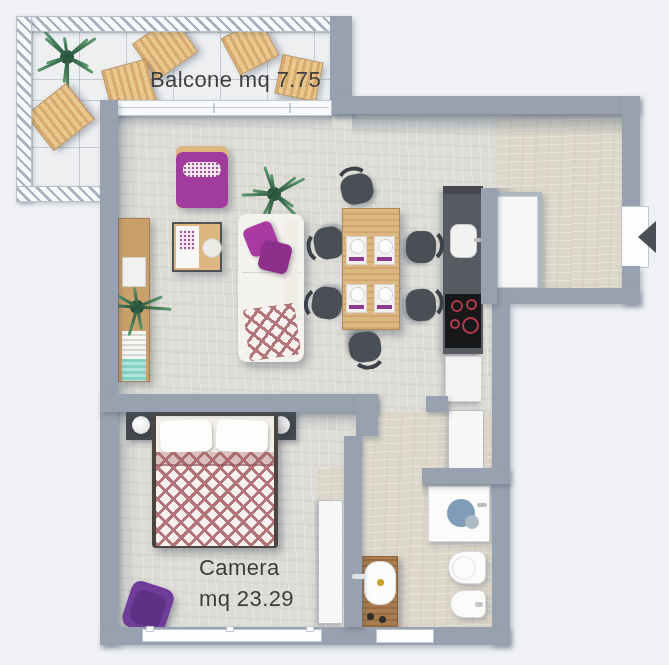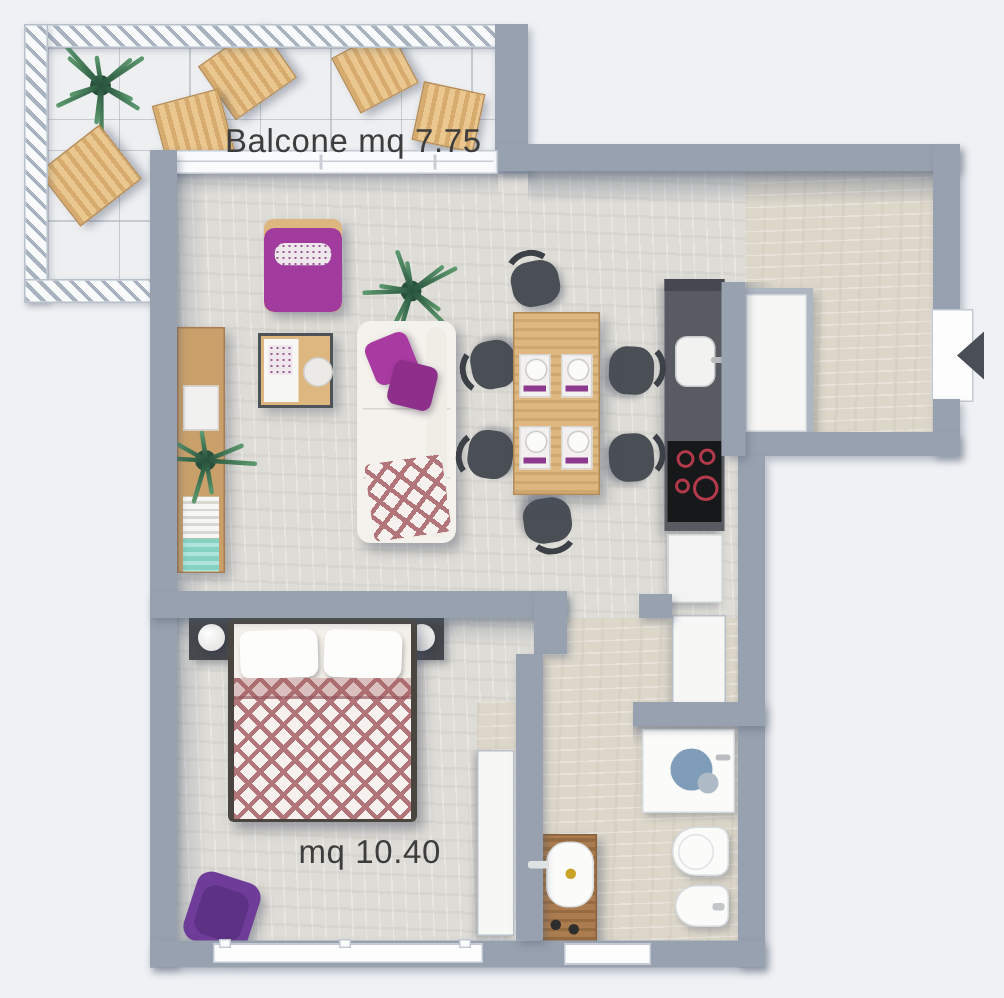--- a/index.html
+++ b/index.html
@@ -121,21 +121,21 @@
       <div class="frond" style="height: 29px; margin-top: -29px; transform-origin: 50% 100%; transform: rotate(310.545deg);"></div>
       <div class="frond" style="height: 36px; margin-top: -36px; transform-origin: 50% 100%; transform: rotate(318.273deg);"></div>
     </div>
   <div class="stool" style="left:140px;top:26px;width:50px;height:44px;transform:rotate(-35deg);"></div>
   <div class="stool" style="left:106px;top:64px;width:46px;height:44px;transform:rotate(-15deg);"></div>
   <div class="stool" style="left:228px;top:26px;width:44px;height:42px;transform:rotate(-28deg);"></div>
   <div class="stool" style="left:278px;top:58px;width:42px;height:40px;transform:rotate(12deg);"></div>
   <div class="stool" style="left:34px;top:94px;width:52px;height:46px;transform:rotate(-38deg);"></div>
   <div class="pouf" style="left:288px;top:24px;width:42px;height:42px;background:radial-gradient(circle at 42% 38%, #7a3a70, var(--purple-dark,#5f2b59));"></div>
   <div class="pouf" style="left:28px;top:146px;width:40px;height:40px;background:radial-gradient(circle at 42% 38%, #c44fba, var(--magenta,#a93aa2));"></div>
-  <div class="label" style="left:150px;top:78px;text-align:center;">Balcone mq 7.75</div>
+  <div class="label" style="left:150px;top:64px;text-align:center;">Balcone mq 7.75</div>
 
   <div class="wall" style="left:330px;top:16px;width:22px;height:100px;"></div>
   <div class="glass" style="left:102px;top:100px;width:230px;height:16px;">
     <div class="mull" style="left:110px;"></div>
     <div class="mull" style="left:186px;"></div>
   </div>
 
   <div class="wall" style="left:100px;top:100px;width:18px;height:545px;"></div>
   <div class="wall" style="left:332px;top:96px;width:308px;height:18px;"></div>
   <div class="wall" style="left:622px;top:96px;width:18px;height:112px;"></div>
@@ -265,21 +265,22 @@
     </div>
   </div>
 
   <div class="pouf" style="left:118px;top:550px;width:34px;height:34px;background:radial-gradient(circle at 42% 38%,#c44fba,var(--magenta,#a93aa2));"></div>
   <div class="pouf" style="left:112px;top:534px;width:18px;height:18px;background:radial-gradient(circle at 40% 35%,#8a4a9a,#5f2b6a);"></div>
   <div class="furn" style="left:126px;top:584px;width:44px;height:48px;background:var(--violet,#6f3d99);border-radius:10px;box-shadow:4px 4px 7px rgba(70,80,100,.45);transform:rotate(18deg);">
     <div style="left:6px;top:8px;width:32px;height:34px;background:#5d3284;border-radius:9px;"></div>
   </div>
 
   <div class="label" style="left:199px;top:552px;">
-    <div style="position:static;">mq 10.40</div>
+    <div style="position:static;">Camera</div>
+    <div style="position:static;">mq 23.29</div>
   </div>
 
   <div style="left:318px;top:500px;width:25px;height:124px;background:#f7f7f6;border:1px solid #b9c0c9;z-index:3;box-shadow:-2px 2px 4px rgba(60,70,90,.3);"></div>
 
   <div class="fixture" style="left:428px;top:486px;width:62px;height:56px;">
     <div style="left:18px;top:12px;width:28px;height:28px;border-radius:50%;background:var(--shower-blue,#7f9db8);"></div>
     <div style="left:36px;top:28px;width:14px;height:14px;border-radius:50%;background:#aebbc6;"></div>
     <div style="left:48px;top:16px;width:10px;height:4px;background:#b9bdc0;border-radius:2px;"></div>
   </div>
   <div class="fixture" style="left:448px;top:551px;width:38px;height:33px;border-radius:16px 8px 8px 16px;">

